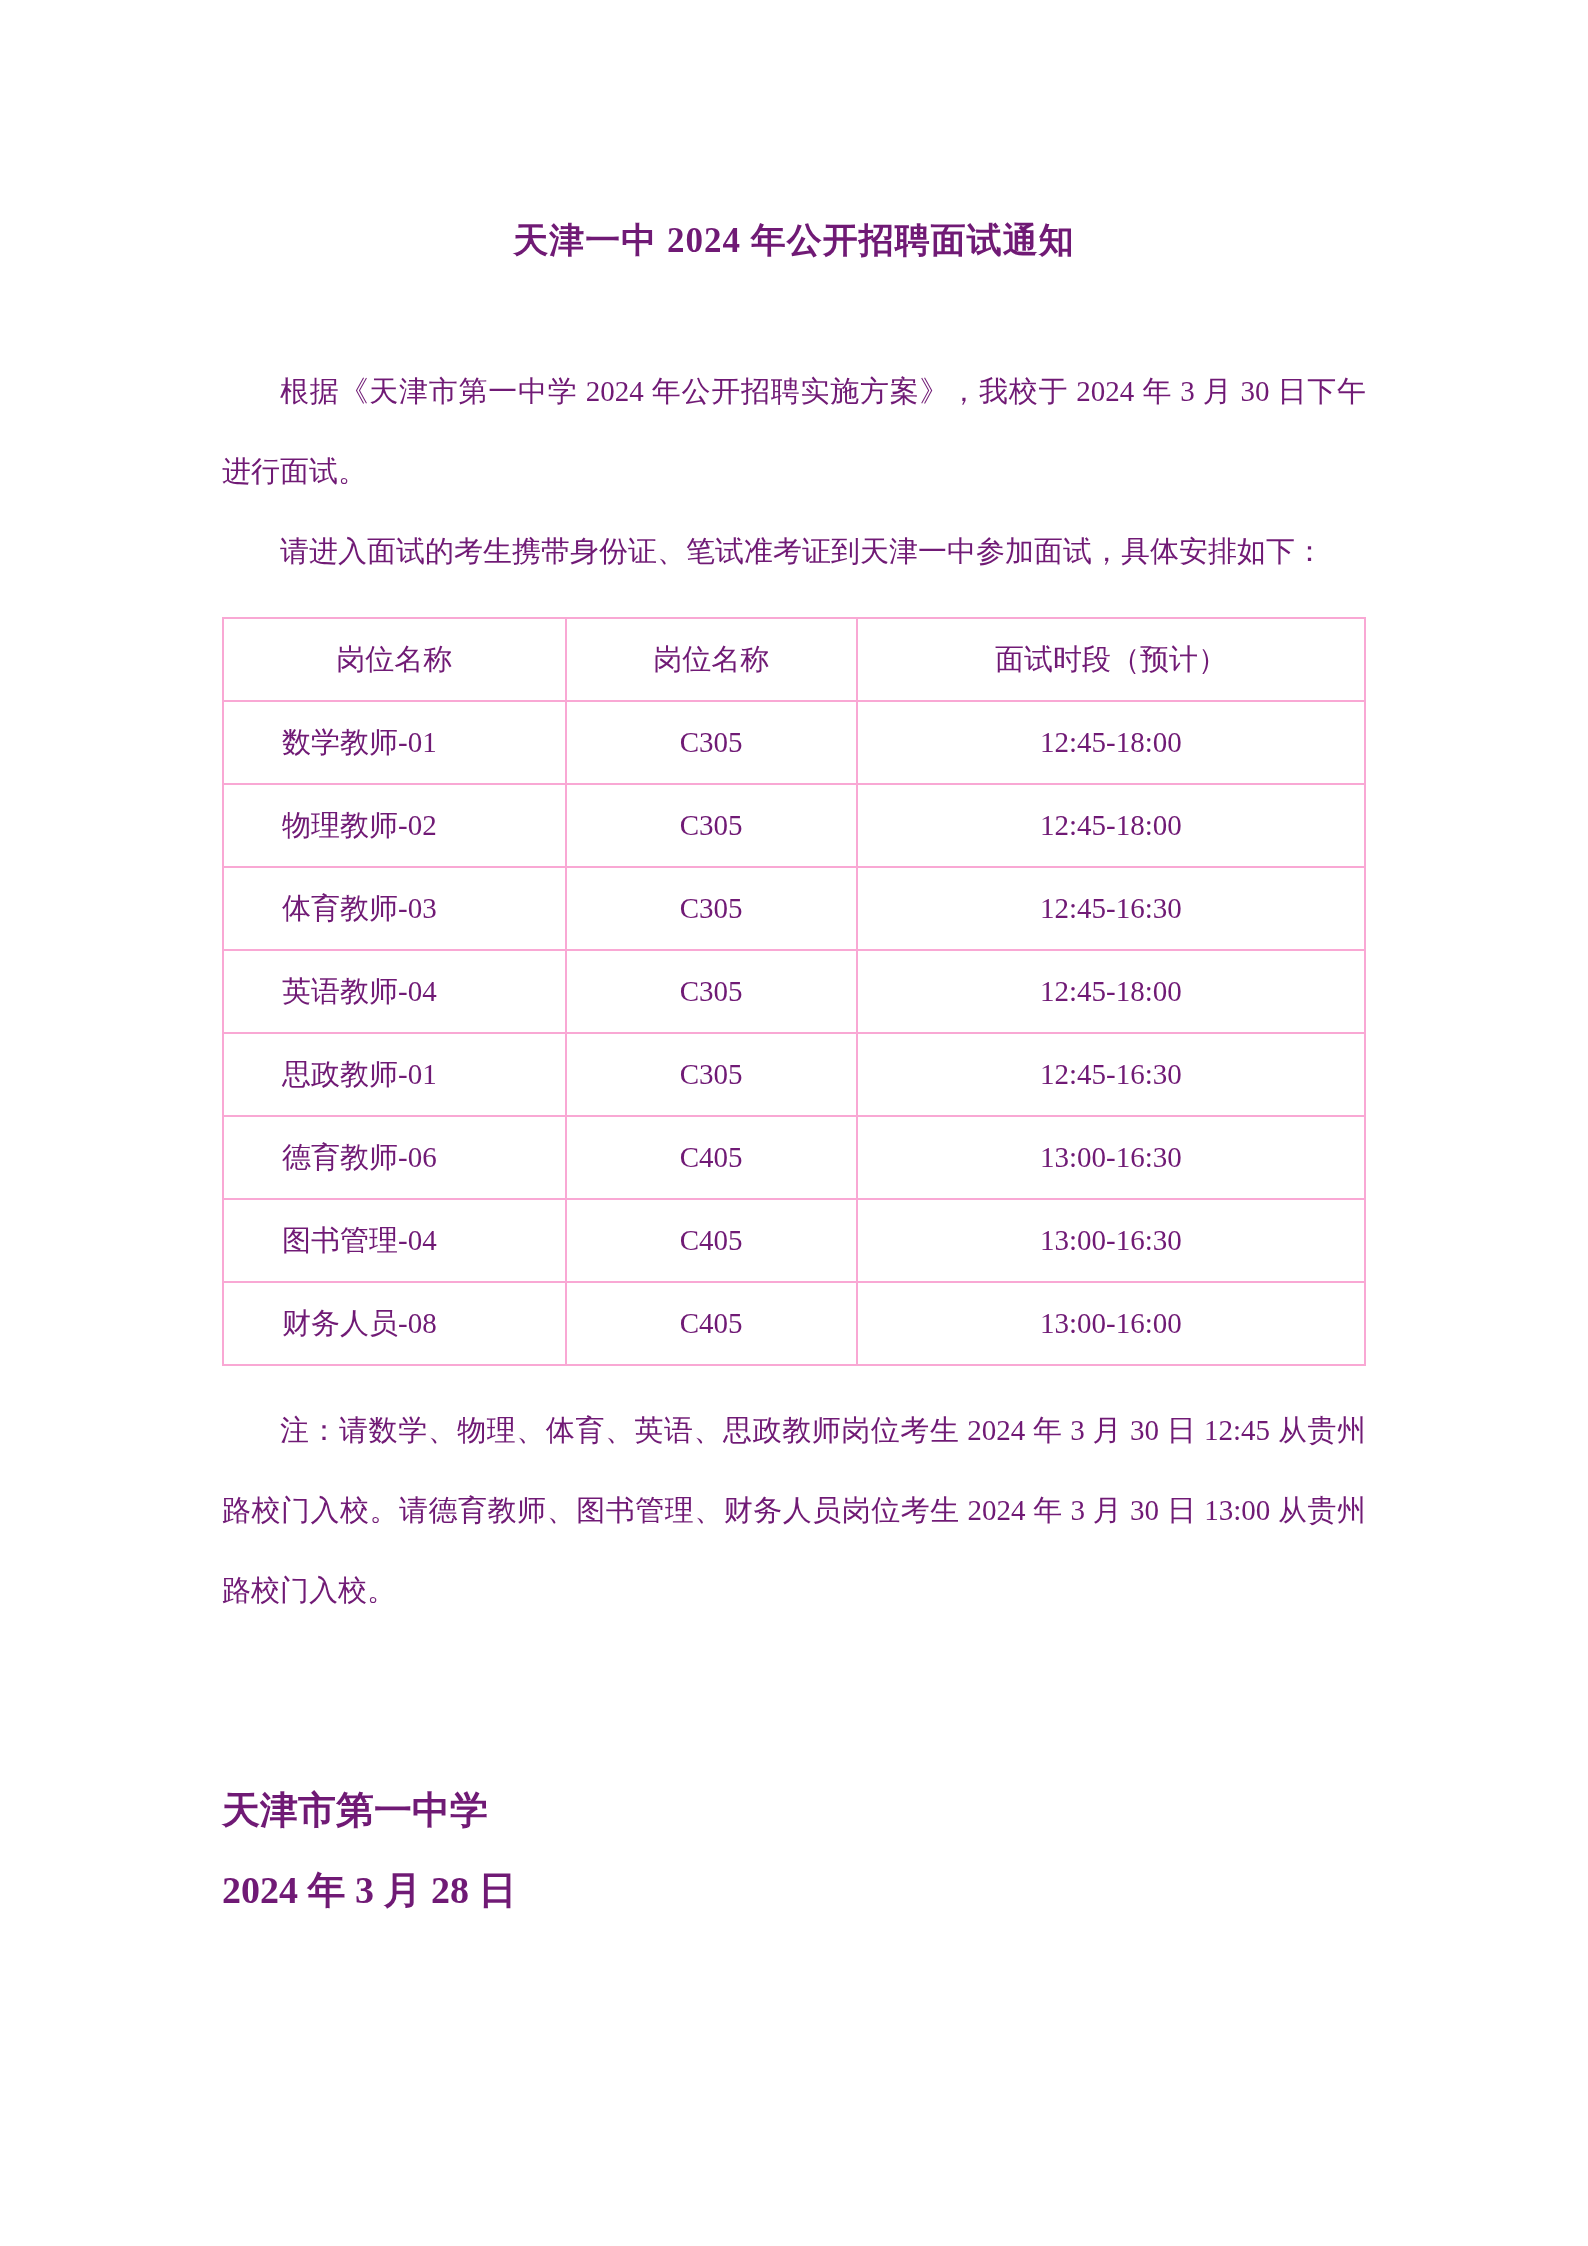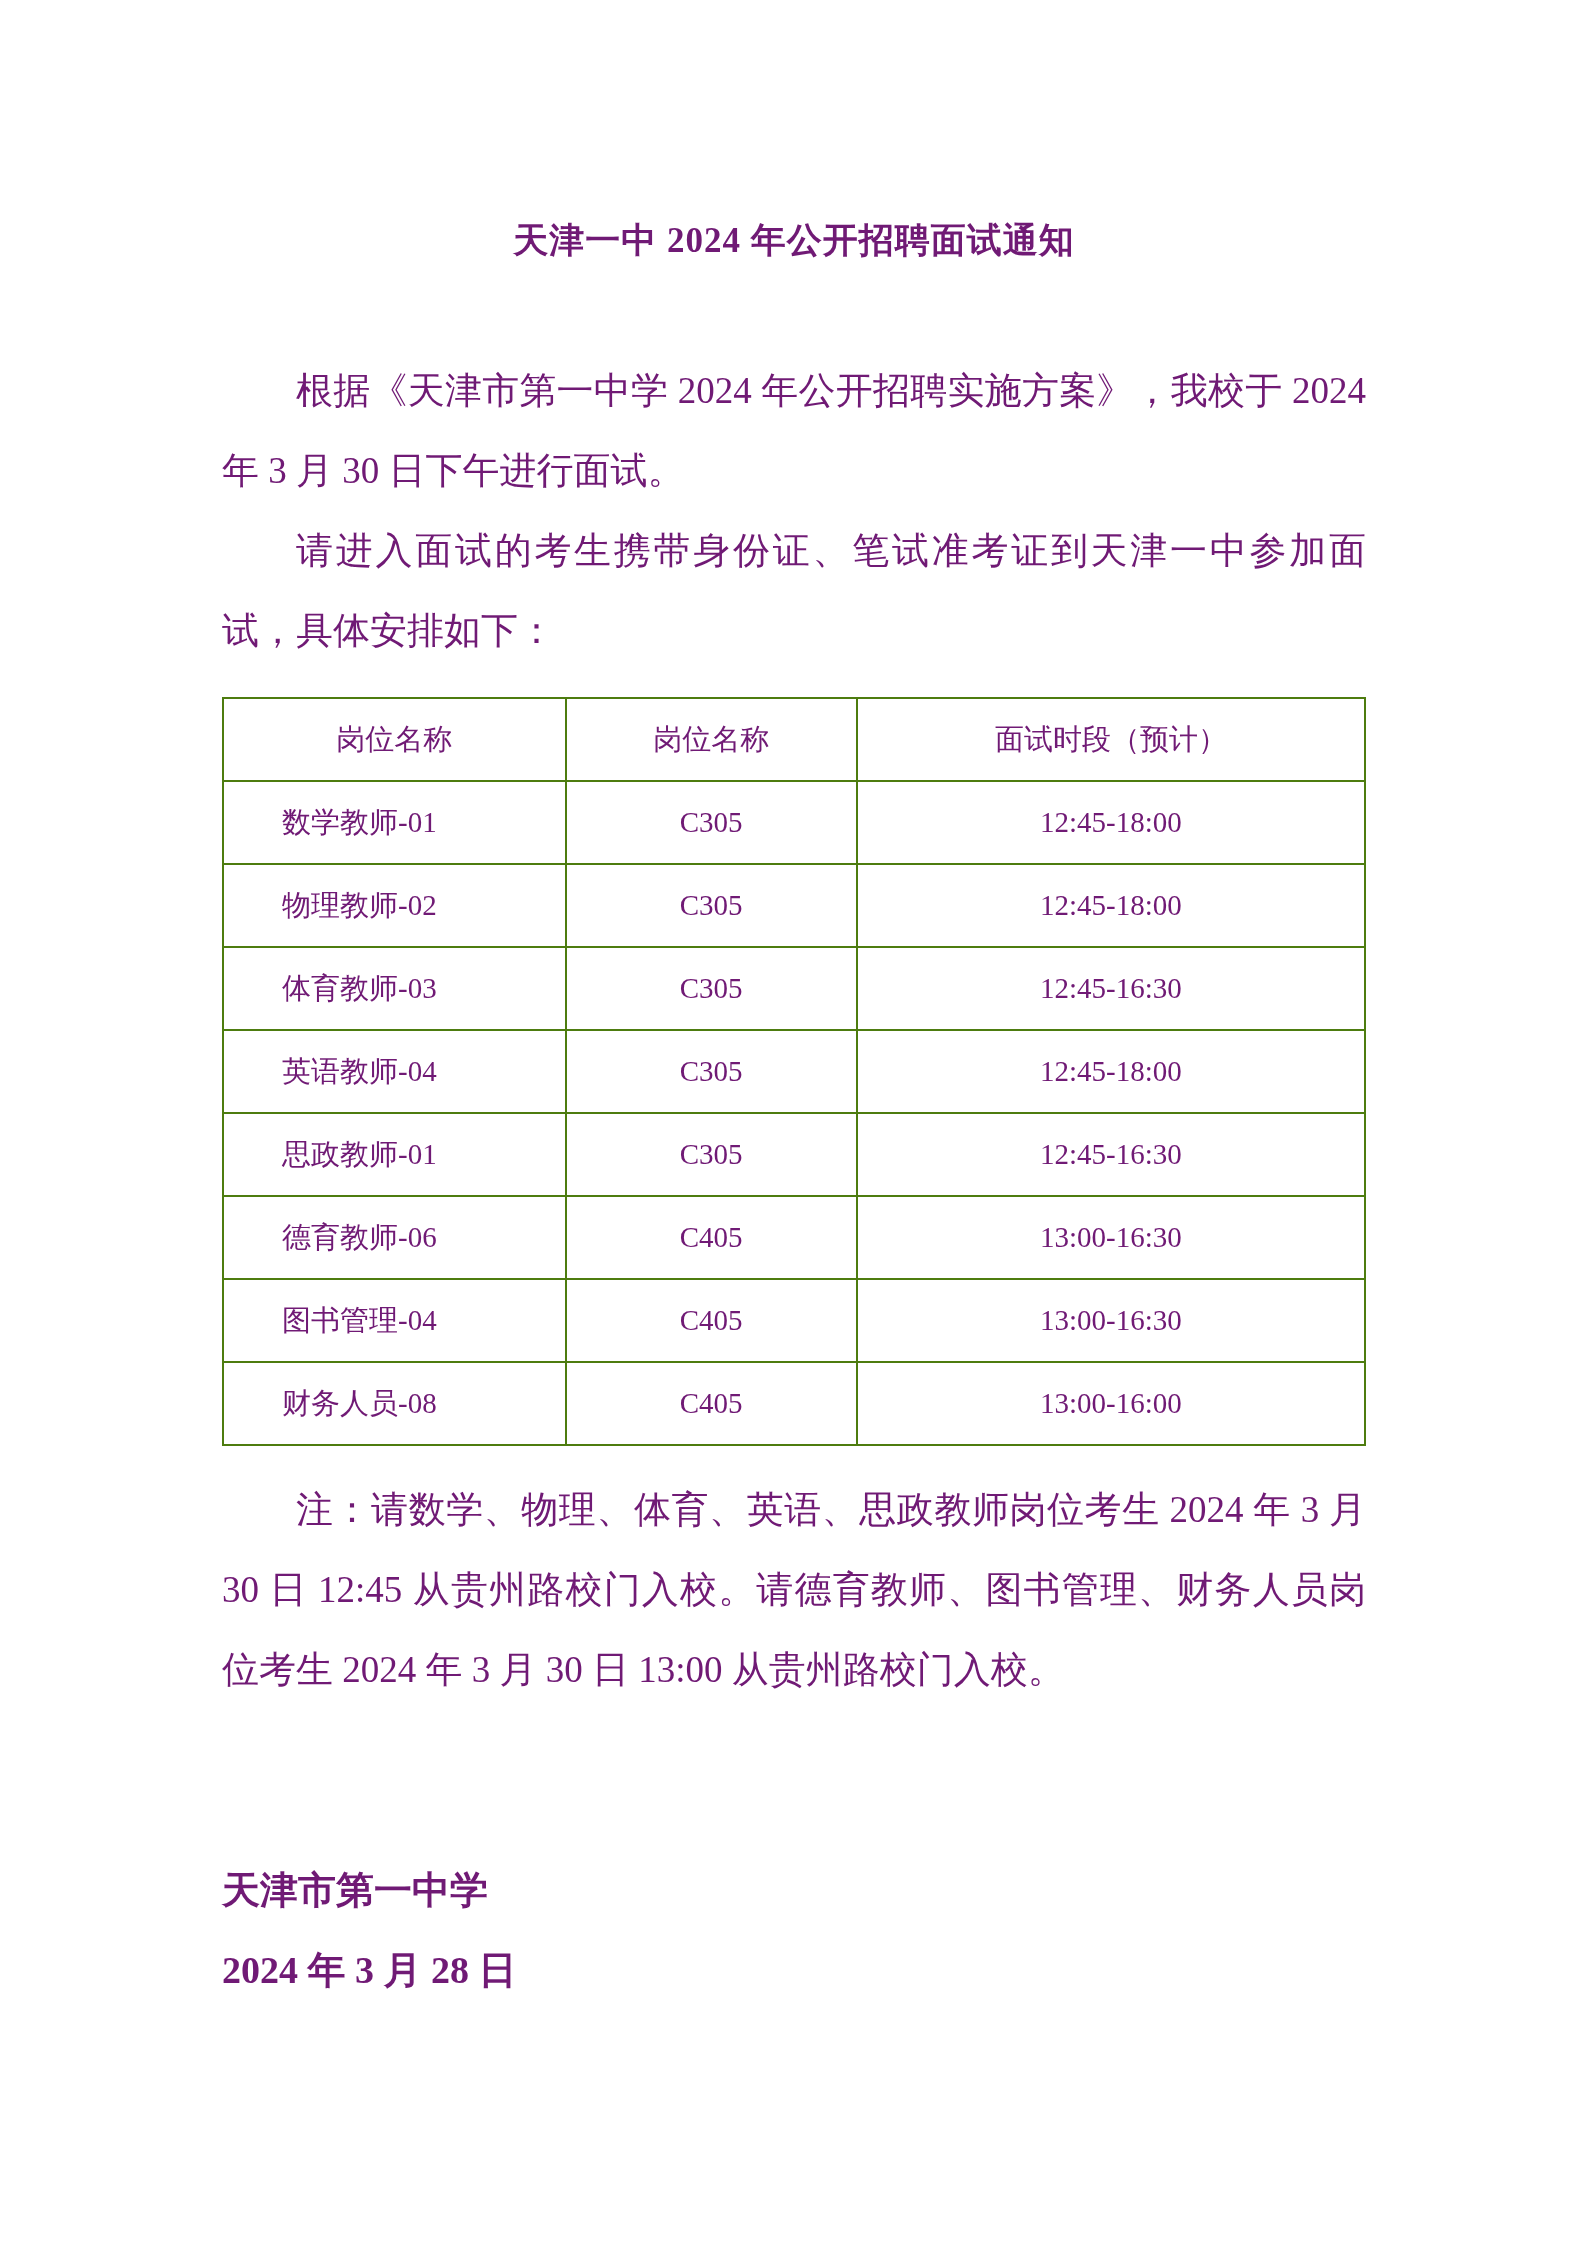--- a/index.html
+++ b/index.html
@@ -22,34 +22,34 @@
     line-height: 46px;
     letter-spacing: 1px;
   }
   .content {
     margin: 0 222px;
   }
   .body-text {
     margin-top: 87px;
   }
   .para {
-    font-size: 37px;
+    font-size: 29px;
     line-height: 80px;
     text-align: justify;
     text-indent: 2em;
   }
   table.schedule {
     width: 100%;
     margin-top: 26px;
     border-collapse: collapse;
     table-layout: fixed;
   }
   table.schedule th,
   table.schedule td {
-    border: 2px solid #4d7c0f;
+    border: 2px solid #f9a8d4;
     height: 83px;
     text-align: center;
     vertical-align: middle;
     font-size: 29px;
     font-weight: normal;
     padding: 0 16px;
   }
   .col-post  { width: 30%; }
   .col-place { width: 25.5%; }
   .col-time  { width: 44.5%; }

